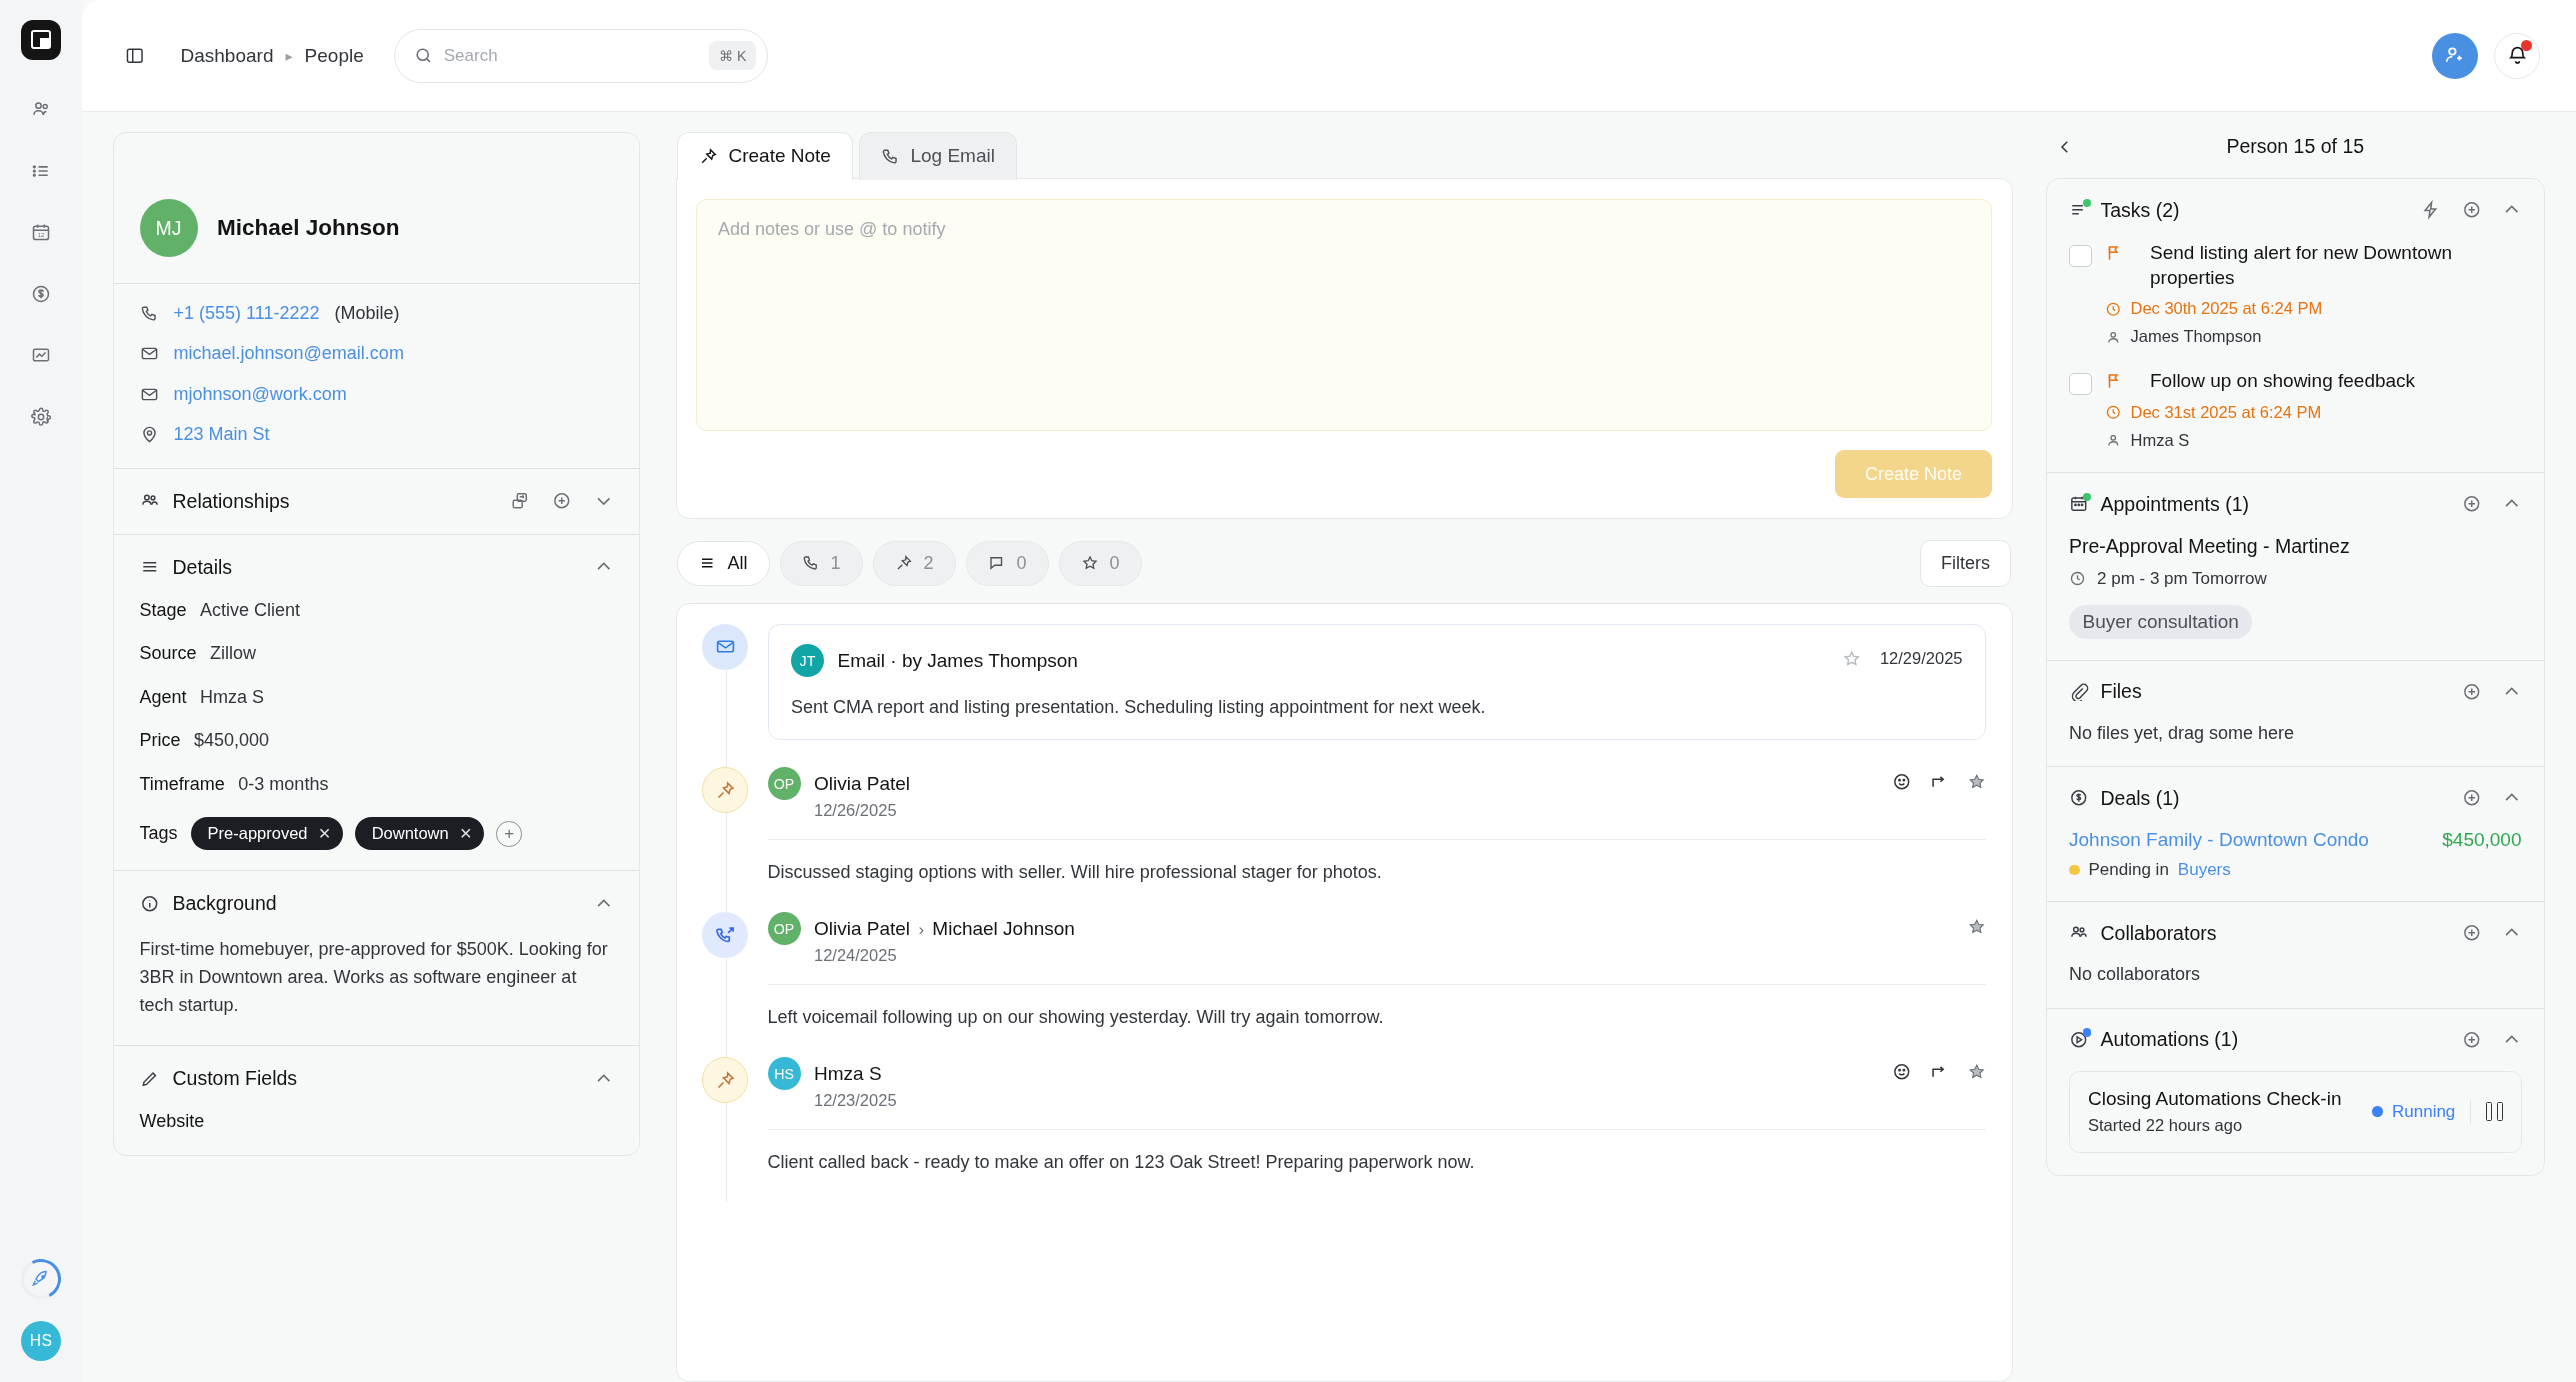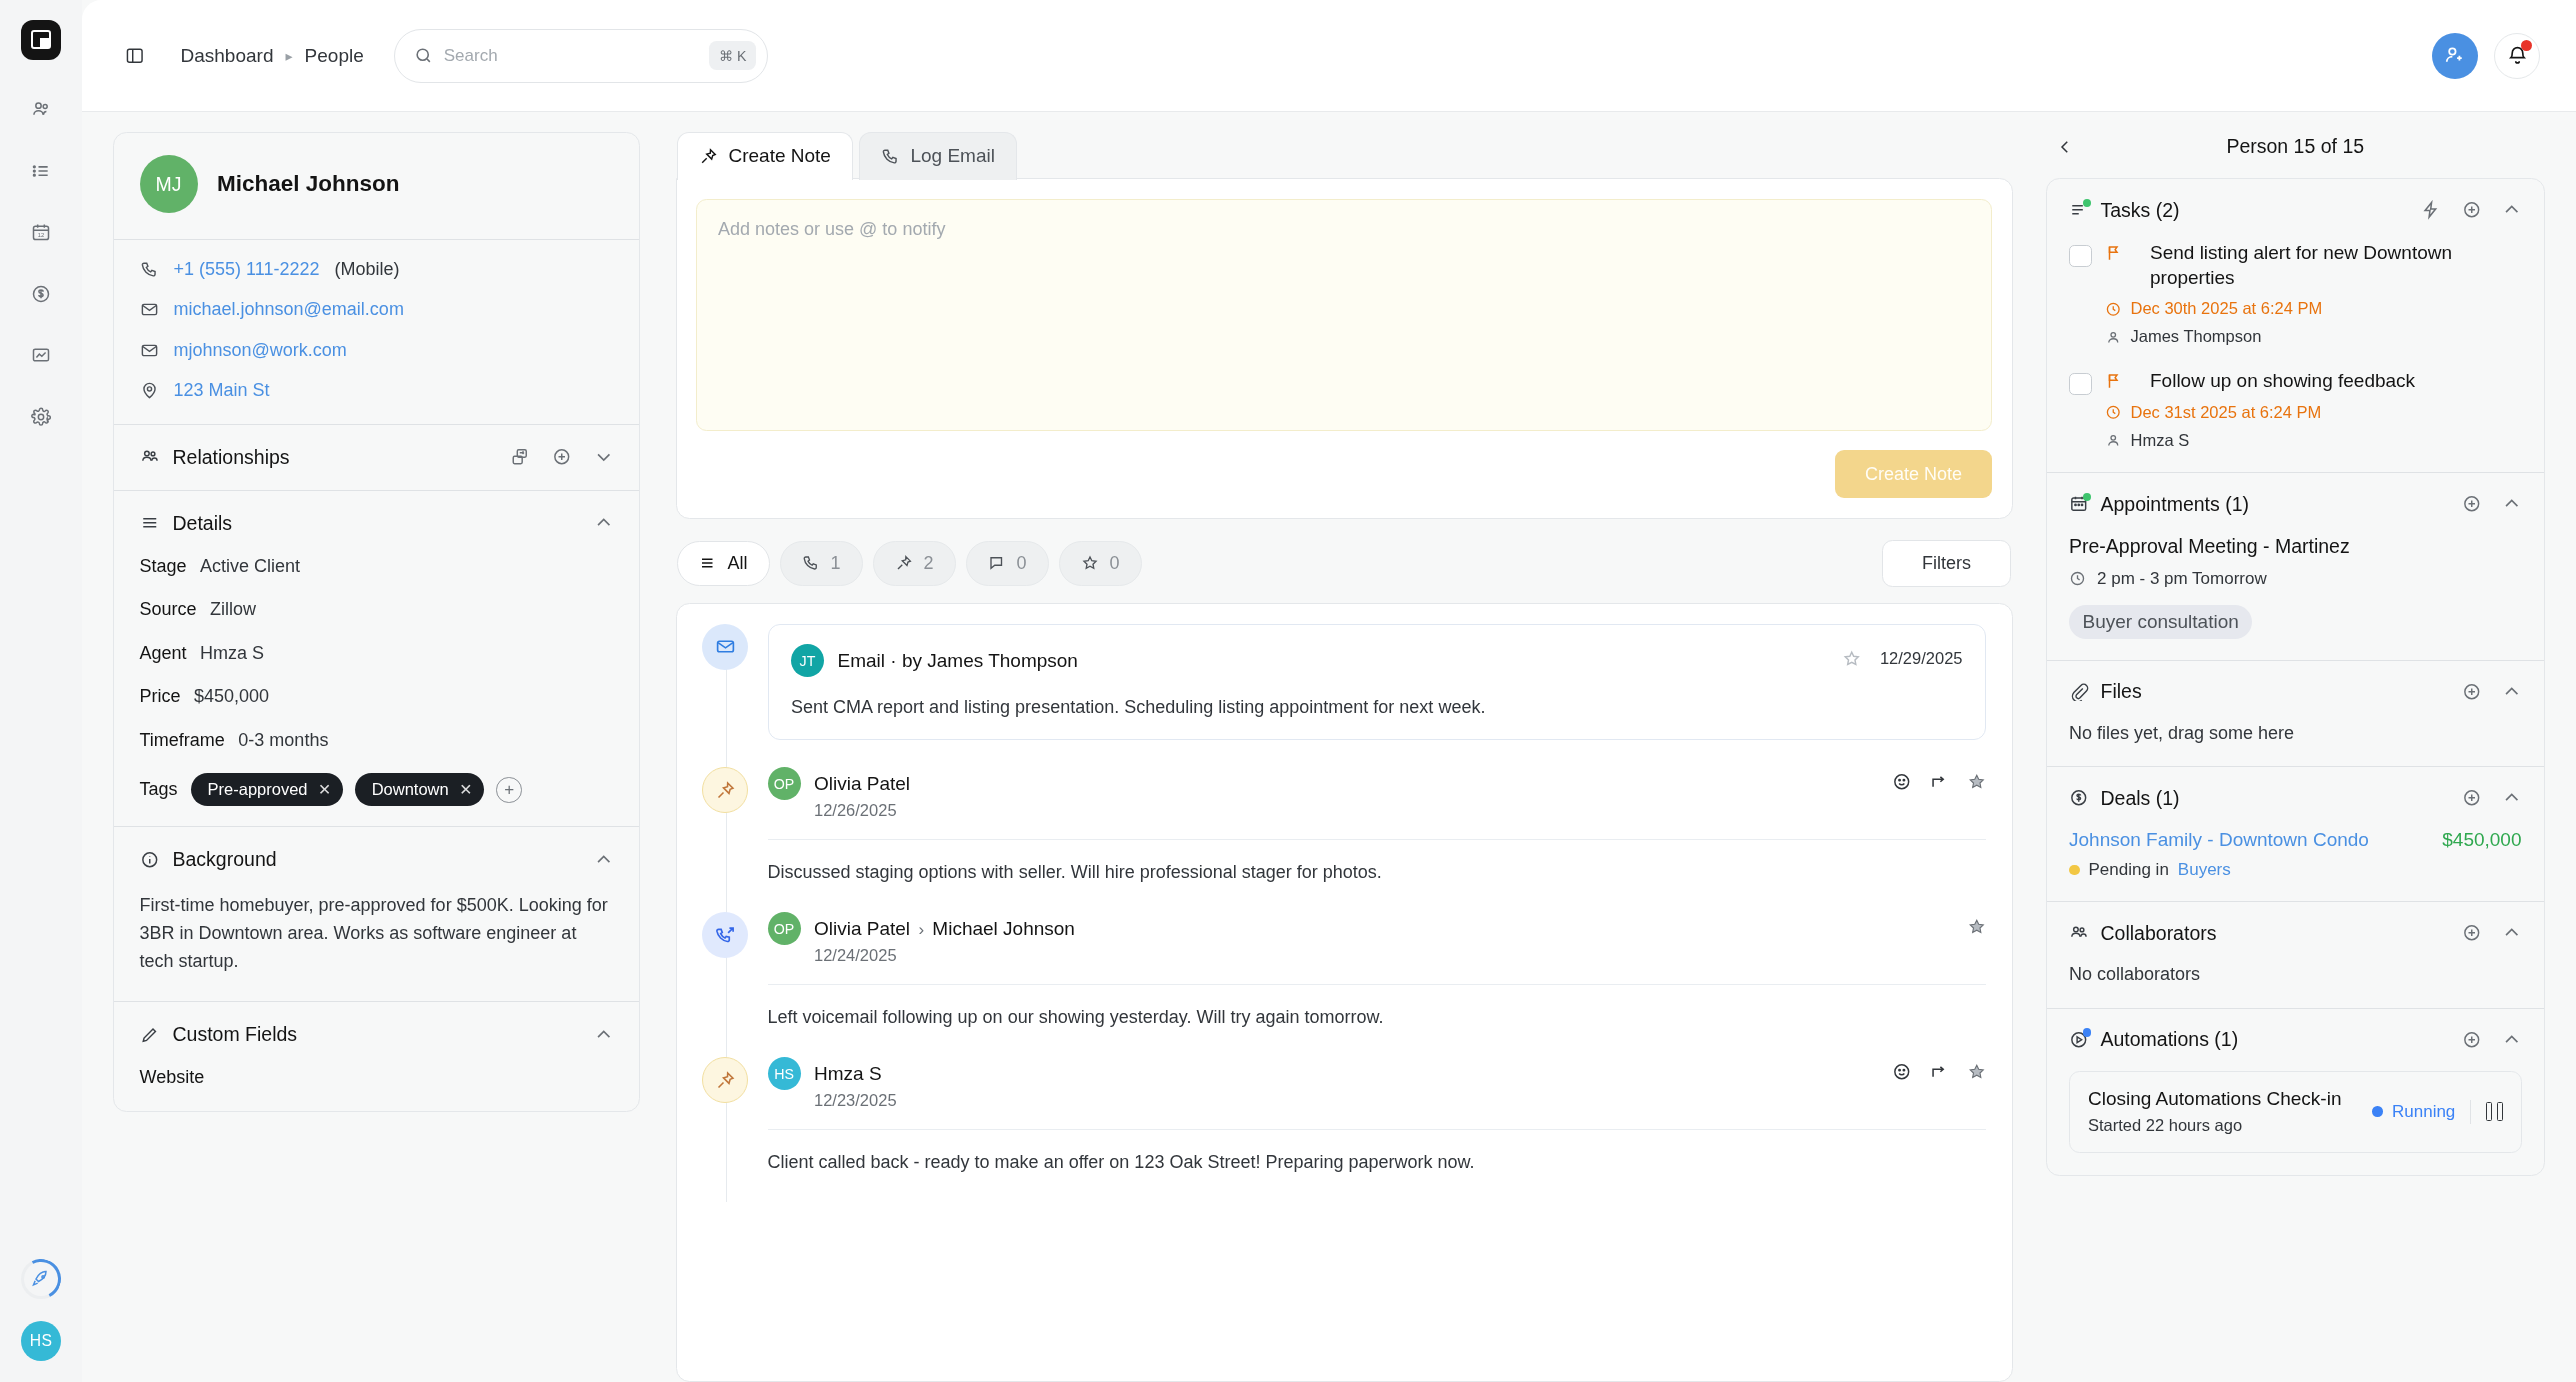--- a/index.html
+++ b/index.html
@@ -107,21 +107,21 @@
 
   
   .body { flex: 1; display: flex; min-height: 0; background: #f7f8f8; padding: 19.5px 0 0 0; }
 
   
   .col-left { width: 577px; flex: 0 0 577px; padding: 0 19.5px 0 31px; overflow: hidden; }
   .card {
     background: #f7f8f8; border: 0.7px solid #e4e7ea; border-radius: 13.5px;
     overflow: hidden;
   }
-  .profile-head { display: flex; align-items: center; gap: 19.5px; padding: 22.5px 25.5px 25.5px; }
+  .profile-head { display: flex; align-items: center; gap: 19.5px; padding: 22.5px 25.5px 25.5px; margin-top: 44px; }
   .avatar-lg {
     width: 58px; height: 58px; border-radius: 50%; background: #61b268;
     color: #fff; font-size: 19.5px; display: flex; align-items: center; justify-content: center;
   }
   .profile-name { font-size: 22.5px; font-weight: 600; color: #141414; }
   .divider { height: 0.7px; background: #dfe2e5; }
   .contact-list { padding: 19.5px 25.5px 22.5px; display: flex; flex-direction: column; gap: 19.5px; }
   .contact-row { display: flex; align-items: center; gap: 15px; font-size: 18px; }
   .contact-row svg { width: 19px; height: 19px; color: #4d5258; flex: 0 0 19px; }
   .link { color: #4a90e2; cursor: pointer; }
@@ -182,21 +182,21 @@
   .fchip {
     display: flex; align-items: center; gap: 10.5px; font-size: 18px;
     padding: 11.2px 21px; border-radius: 748px; cursor: pointer;
     background: #eef0f1; color: #4d5258; border: 0.7px solid #e6e9eb;
   }
   .fchip.active { background: #fff; color: #141414; border-color: #e2e5e8; }
   .fchip svg { width: 18px; height: 18px; }
   .fchip .cnt { color: #8b9096; }
   .filters-btn {
     margin-left: auto; background: #fff; border: 0.7px solid #e2e5e8; border-radius: 10.5px;
-    padding: 12px 39px; font-size: 18px; color: #32363b; cursor: pointer; font-family: inherit;
+    padding: 12px 20px; font-size: 18px; color: #32363b; cursor: pointer; font-family: inherit;
   }
 
   .feed-card {
     background: #fff; border: 0.7px solid #e4e7ea; border-radius: 13.5px;
     flex: 1; overflow: hidden; padding: 19.5px 0 0 0;
   }
   .timeline { position: relative; padding: 0 25.5px 0 25.5px; }
   .tl-line { position: absolute; left: 49px; top: 40px; bottom: 0; width: 1.5px; background: #e6eaee; }
   .tl-item { display: flex; gap: 19.5px; position: relative; padding-bottom: 27px; }
   .tl-badge {

